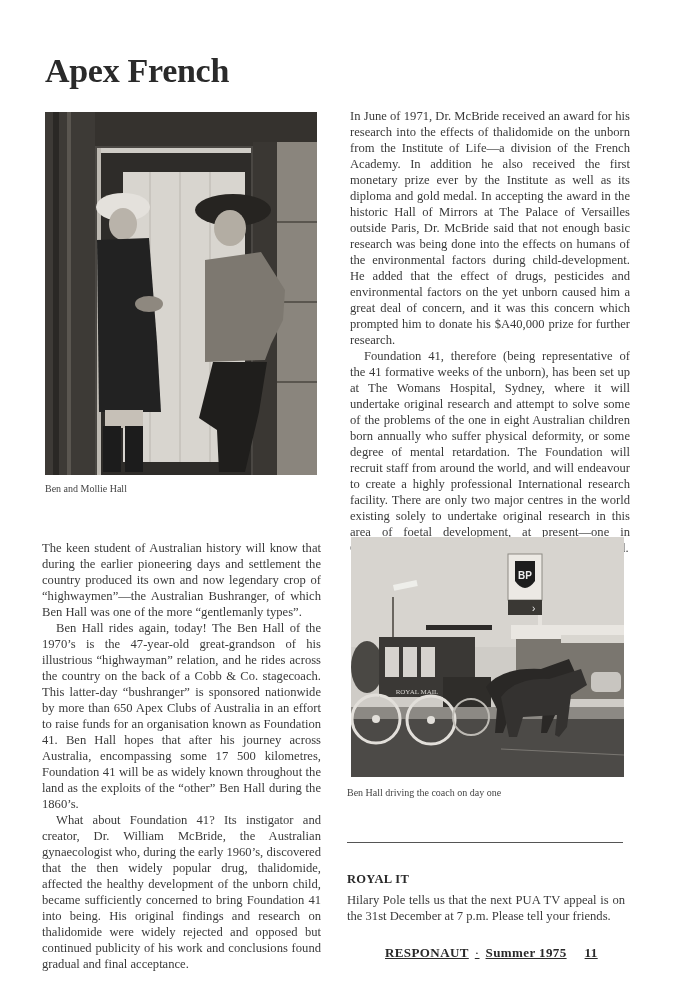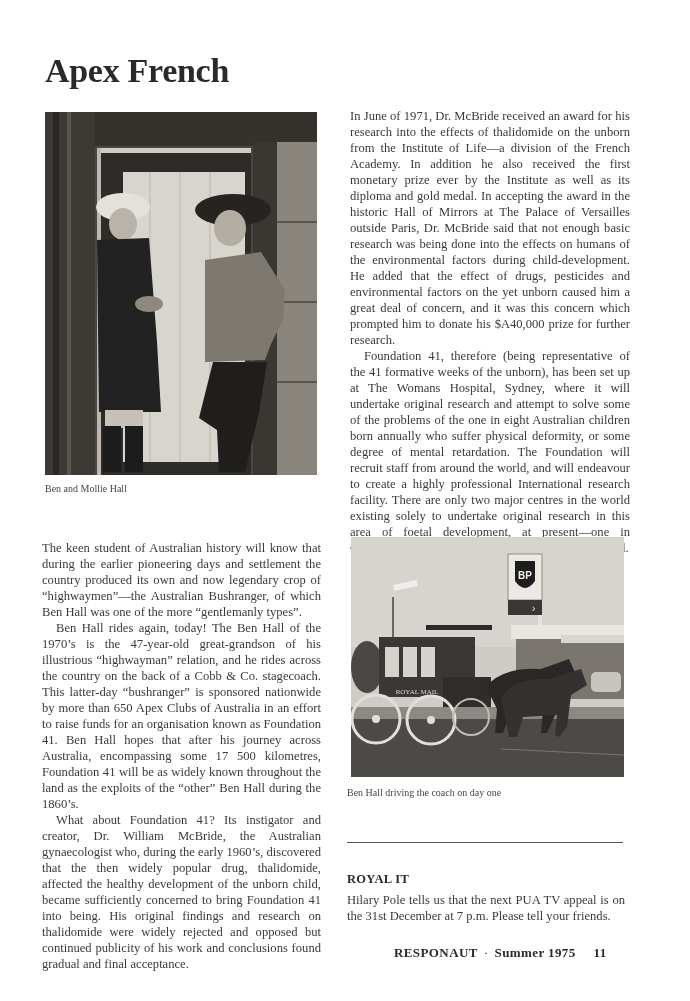--- a/index.html
+++ b/index.html
@@ -35,23 +35,24 @@
   .rule {
     position: absolute; left: 347px; top: 842px; width: 276px; height: 0;
     border-top: 1.5px solid #555;
   }
   .watch-heading {
     position: absolute; left: 347px; top: 872px;
     font-size: 12.5px; font-weight: bold; color: #2a2a2a; letter-spacing: 0.3px; margin: 0;
   }
   .col-watch { left: 347px; top: 892px; width: 278px; }
   .footer {
-    position: absolute; left: 394px; top: 945px;
+    position: absolute; left: 385px; top: 945px;
     font-size: 13px; font-weight: bold; color: #2a2a2a; letter-spacing: 0.4px;
     white-space: nowrap;
+    text-decoration: underline;
   }
   .footer .sep { margin: 0 6px; font-weight: normal; }
   .footer .page { margin-left: 18px; }
 </style>
 </head>
 <body>
 
 <h1 class="title">Apex French</h1>
 
 <div class="photo photo1">

